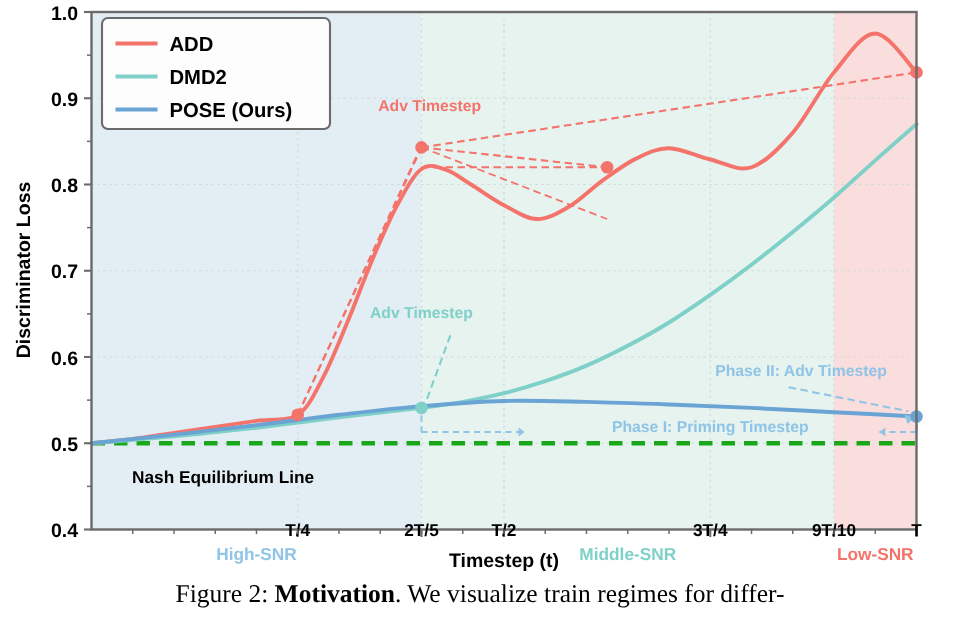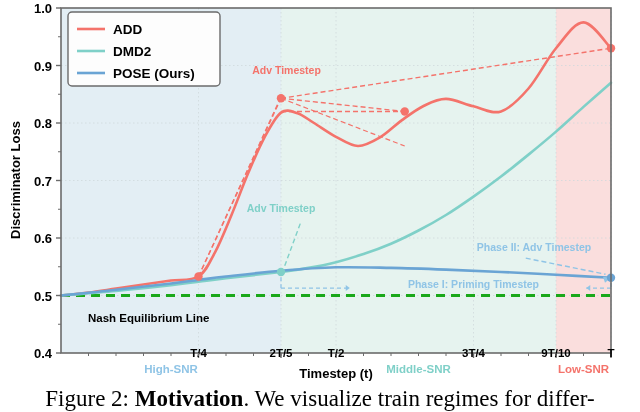--- a/index.html
+++ b/index.html
@@ -8,21 +8,21 @@
   #fig{position:relative;width:640px;height:412px;background:#fff;}
   svg{display:block;}
   .axis-title{font-weight:bold;font-size:13px;fill:#000;font-family:"Liberation Sans",sans-serif;}
   .tick-lab{font-weight:bold;font-size:11.5px;fill:#000;font-family:"Liberation Sans",sans-serif;}
   .ytick-lab{font-weight:bold;font-size:13px;fill:#000;font-family:"Liberation Sans",sans-serif;}
   .legend-lab{font-weight:bold;font-size:13.5px;fill:#000;font-family:"Liberation Sans",sans-serif;}
   .ann{font-weight:bold;font-size:10.5px;font-family:"Liberation Sans",sans-serif;}
   .nash-lab{font-weight:bold;font-size:11.5px;fill:#000;font-family:"Liberation Sans",sans-serif;}
   .snr-lab{font-weight:bold;font-size:11.5px;font-family:"Liberation Sans",sans-serif;}
   .caption{position:absolute;left:0;top:386px;width:640px;
-           font-family:"Liberation Serif",serif;font-size:23px;color:#000;
+           font-family:"Liberation Serif",serif;font-size:17px;color:#000;
            text-align:center;white-space:nowrap;}
   .caption b{font-weight:bold;}
 </style>
 </head>
 <body>
 
 <div id="fig">
   <svg id="chart" width="640" height="386" viewBox="0 0 640 386" xmlns="http://www.w3.org/2000/svg">
 
     <g id="regions">

